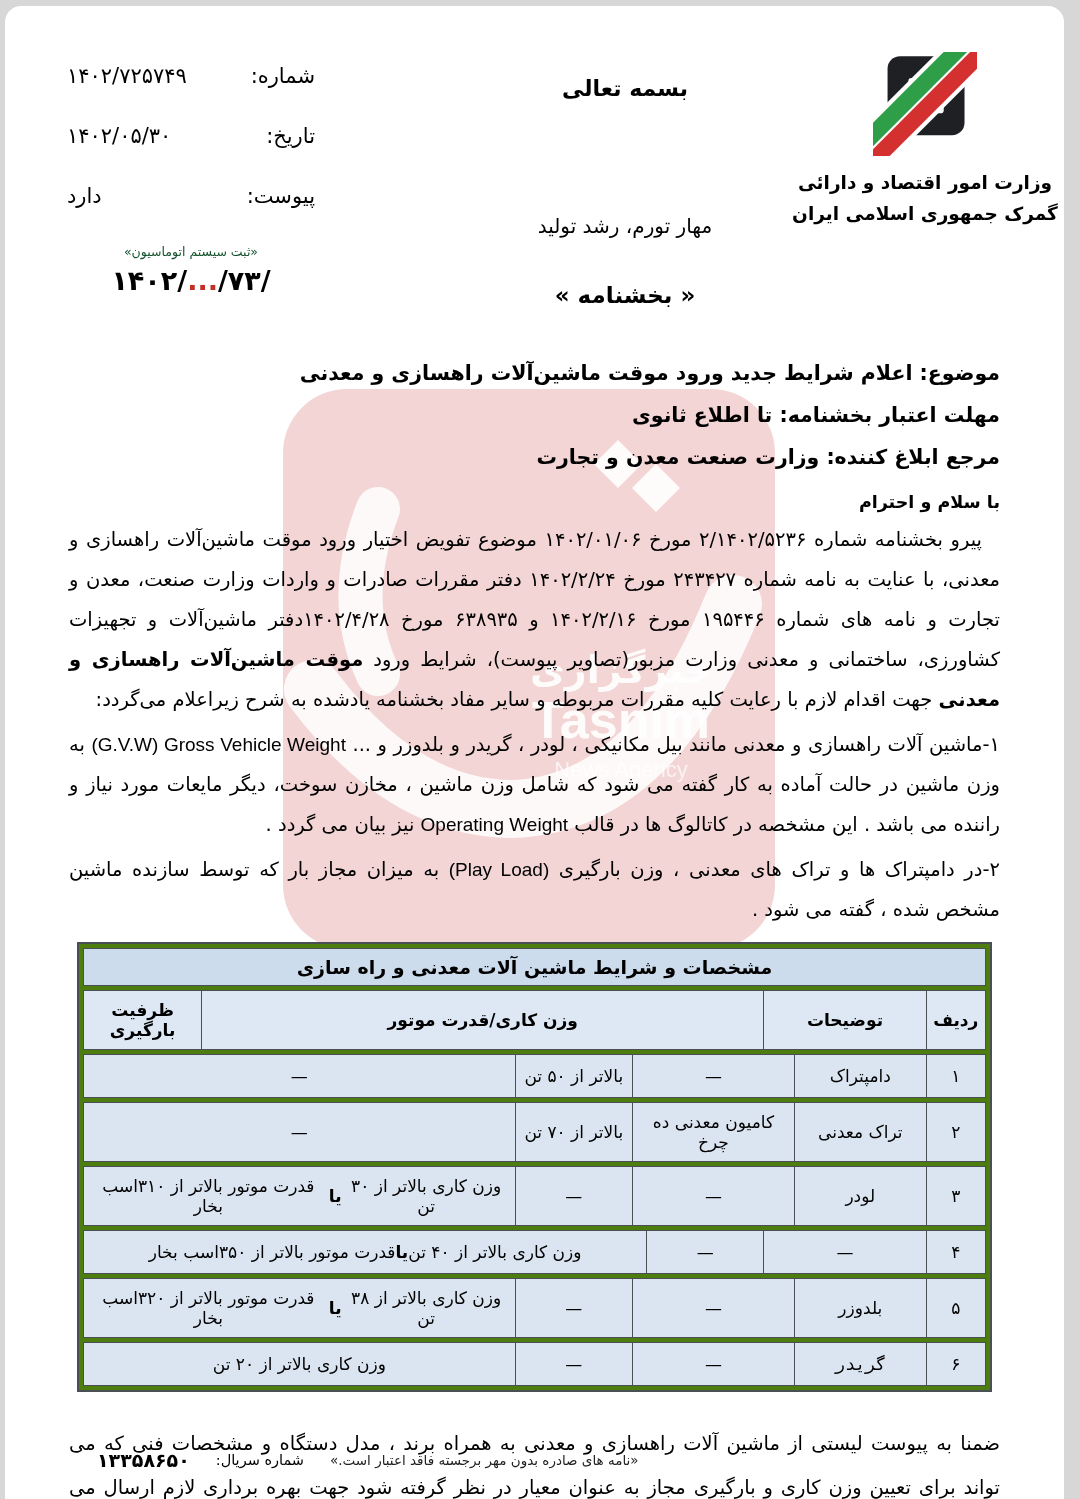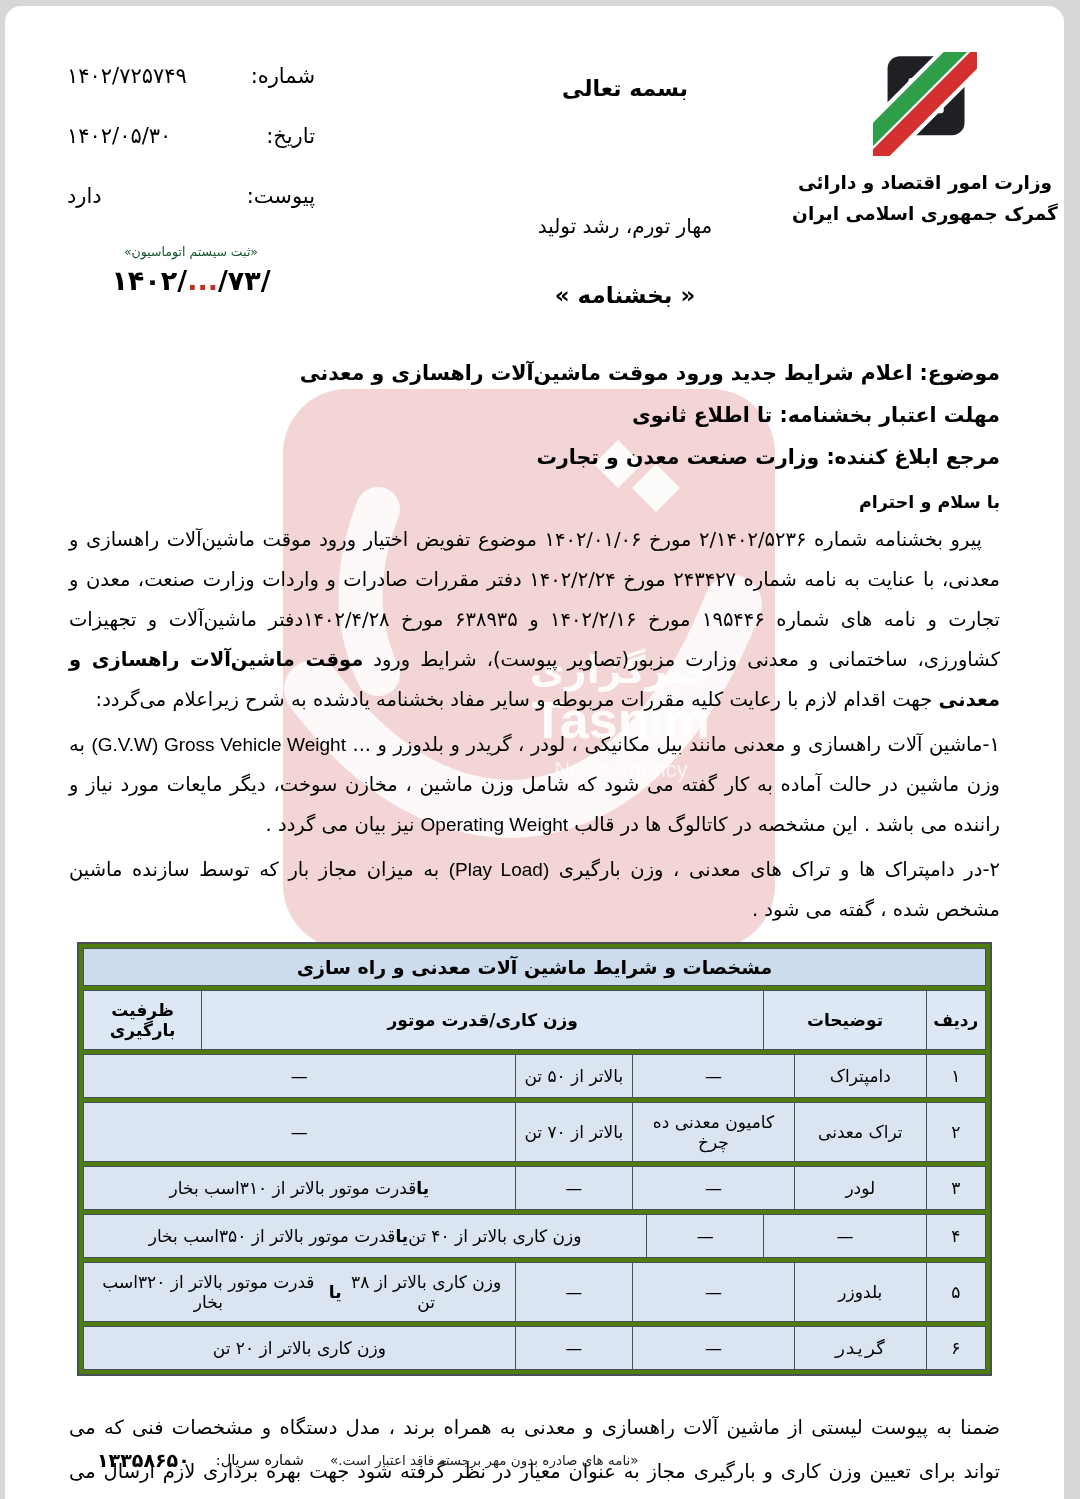--- a/index.html
+++ b/index.html
@@ -196,20 +196,21 @@
               <div class="tcell" style="width: 14.6%;">
                 <span>لودر</span>
               </div>
               <div class="tcell" style="width: 18%;">
                 <span>—</span>
               </div>
               <div class="tcell" style="width: 13%;">
                 <span>—</span>
               </div>
               <div class="tcell grow">
+                <span>وزن کاری بالاتر از ۳۰ تن </span>
                 <span class="b">یا</span>
                 <span> قدرت موتور بالاتر از ۳۱۰اسب بخار</span>
               </div>
             </div>
             <div class="trow">
               <div class="tcell" style="width: 6.6%;">
                 <span>۴</span>
               </div>
               <div class="tcell" style="width: 18%;">
                 <span>—</span>

